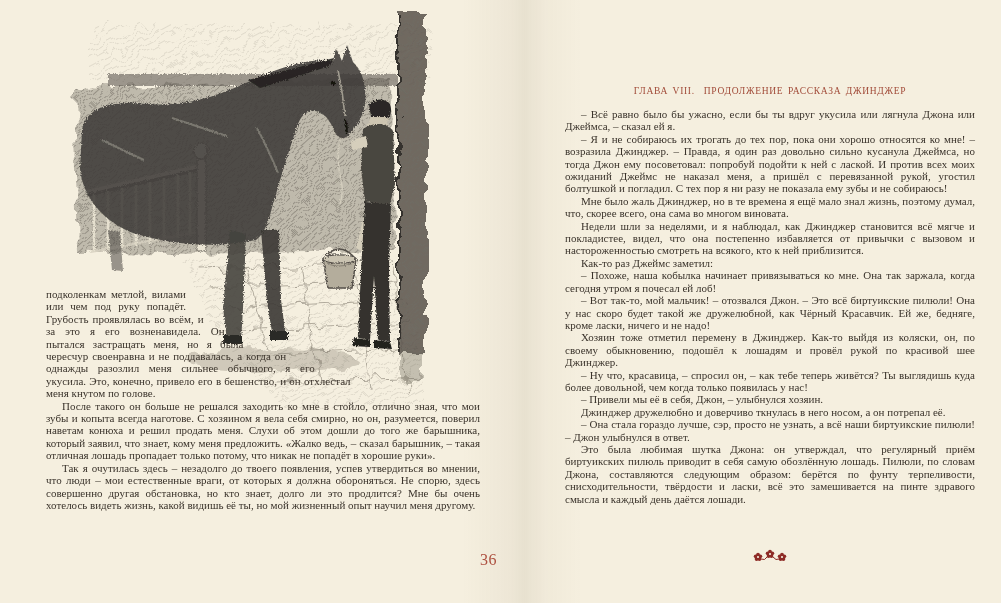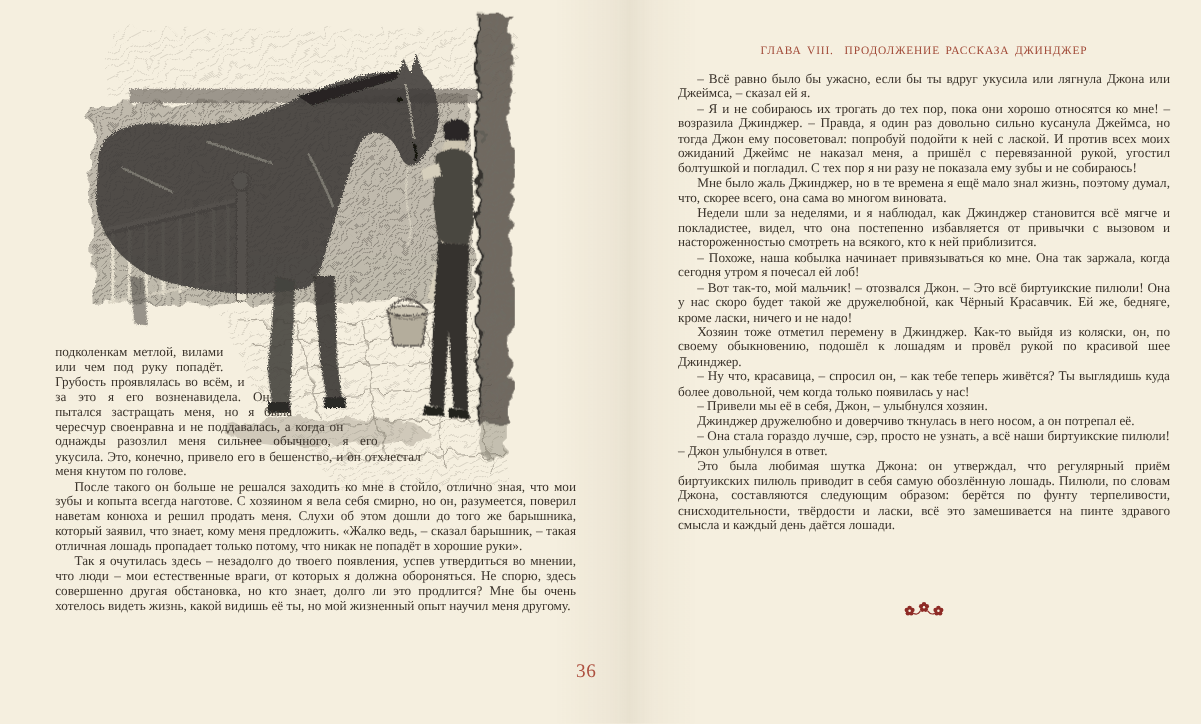--- a/index.html
+++ b/index.html
@@ -4,21 +4,21 @@
 <style>
   html,body{margin:0;padding:0;}
   body{
     width:1001px;height:603px;position:relative;overflow:hidden;
     background:#f5efdf;
     font-family:"Liberation Serif","DejaVu Serif",serif;
   }
   .spread{position:absolute;inset:0;}
   .page{position:absolute;top:0;bottom:0;}
   .page-left{left:0;width:500px;}
-  .page-right{left:500px;width:501px;}
+  .page-right{left:500px;width:501px;margin-top:48px;}
   .gutter{
     position:absolute;left:462px;top:0;bottom:0;width:120px;pointer-events:none;
     background:linear-gradient(90deg,rgba(110,90,60,0) 0%,rgba(110,90,60,.05) 40%,rgba(110,90,60,.09) 52%,rgba(110,90,60,.03) 70%,rgba(110,90,60,0) 100%);
   }
   
   .text-col{position:absolute;color:#3a332b;font-size:11px;line-height:12.4px;}
   .text-col p{margin:0;text-indent:16px;text-align:justify;}
   .text-col p.noindent{text-indent:0;}
   .col-left{left:46px;top:288px;width:434px;}
   .col-right{left:65px;top:60px;width:410px;}
@@ -170,20 +170,21 @@
   <div class="page page-right">
     <div class="chapter-header">
       <span class="chap-label">Глава VIII.</span><span>Продолжение рассказа Джинджер</span>
     </div>
 
     <div class="text-col col-right">
       <p>– Всё равно было бы ужасно, если бы ты вдруг укусила или лягнула Джона или Джеймса, – сказал ей я.</p>
       <p>– Я и не собираюсь их трогать до тех пор, пока они хорошо относятся ко мне! – возразила Джинджер. – Правда, я один раз довольно сильно кусанула Джеймса, но тогда Джон ему посоветовал: попробуй подойти к ней с лаской. И против всех моих ожиданий Джеймс не наказал меня, а пришёл с перевязанной рукой, угостил болтушкой и погладил. С тех пор я ни разу не показала ему зубы и не собираюсь!</p>
       <p>Мне было жаль Джинджер, но в те времена я ещё мало знал жизнь, поэтому думал, что, скорее всего, она сама во многом виновата.</p>
       <p>Недели шли за неделями, и я наблюдал, как Джинджер становится всё мягче и покладистее, видел, что она постепенно избавляется от привычки с вызовом и настороженностью смотреть на всякого, кто к ней приблизится.</p>
+      <p>Как-то раз Джеймс заметил:</p>
       <p>– Похоже, наша кобылка начинает привязываться ко мне. Она так заржала, когда сегодня утром я почесал ей лоб!</p>
       <p>– Вот так-то, мой мальчик! – отозвался Джон. – Это всё биртуикские пилюли! Она у нас скоро будет такой же дружелюбной, как Чёрный Красавчик. Ей же, бедняге, кроме ласки, ничего и не надо!</p>
       <p>Хозяин тоже отметил перемену в Джинджер. Как-то выйдя из коляски, он, по своему обыкновению, подошёл к лошадям и провёл рукой по красивой шее Джинджер.</p>
       <p>– Ну что, красавица, – спросил он, – как тебе теперь живётся? Ты выглядишь куда более довольной, чем когда только появилась у нас!</p>
       <p>– Привели мы её в себя, Джон, – улыбнулся хозяин.</p>
       <p>Джинджер дружелюбно и доверчиво ткнулась в него носом, а он потрепал её.</p>
       <p>– Она стала гораздо лучше, сэр, просто не узнать, а всё наши биртуикские пилюли! – Джон улыбнулся в ответ.</p>
       <p>Это была любимая шутка Джона: он утверждал, что регулярный приём биртуикских пилюль приводит в себя самую обозлённую лошадь. Пилюли, по словам Джона, составляются следующим образом: берётся по фунту терпеливости, снисходительности, твёрдости и ласки, всё это замешивается на пинте здравого смысла и каждый день даётся лошади.</p>
     </div>
 

